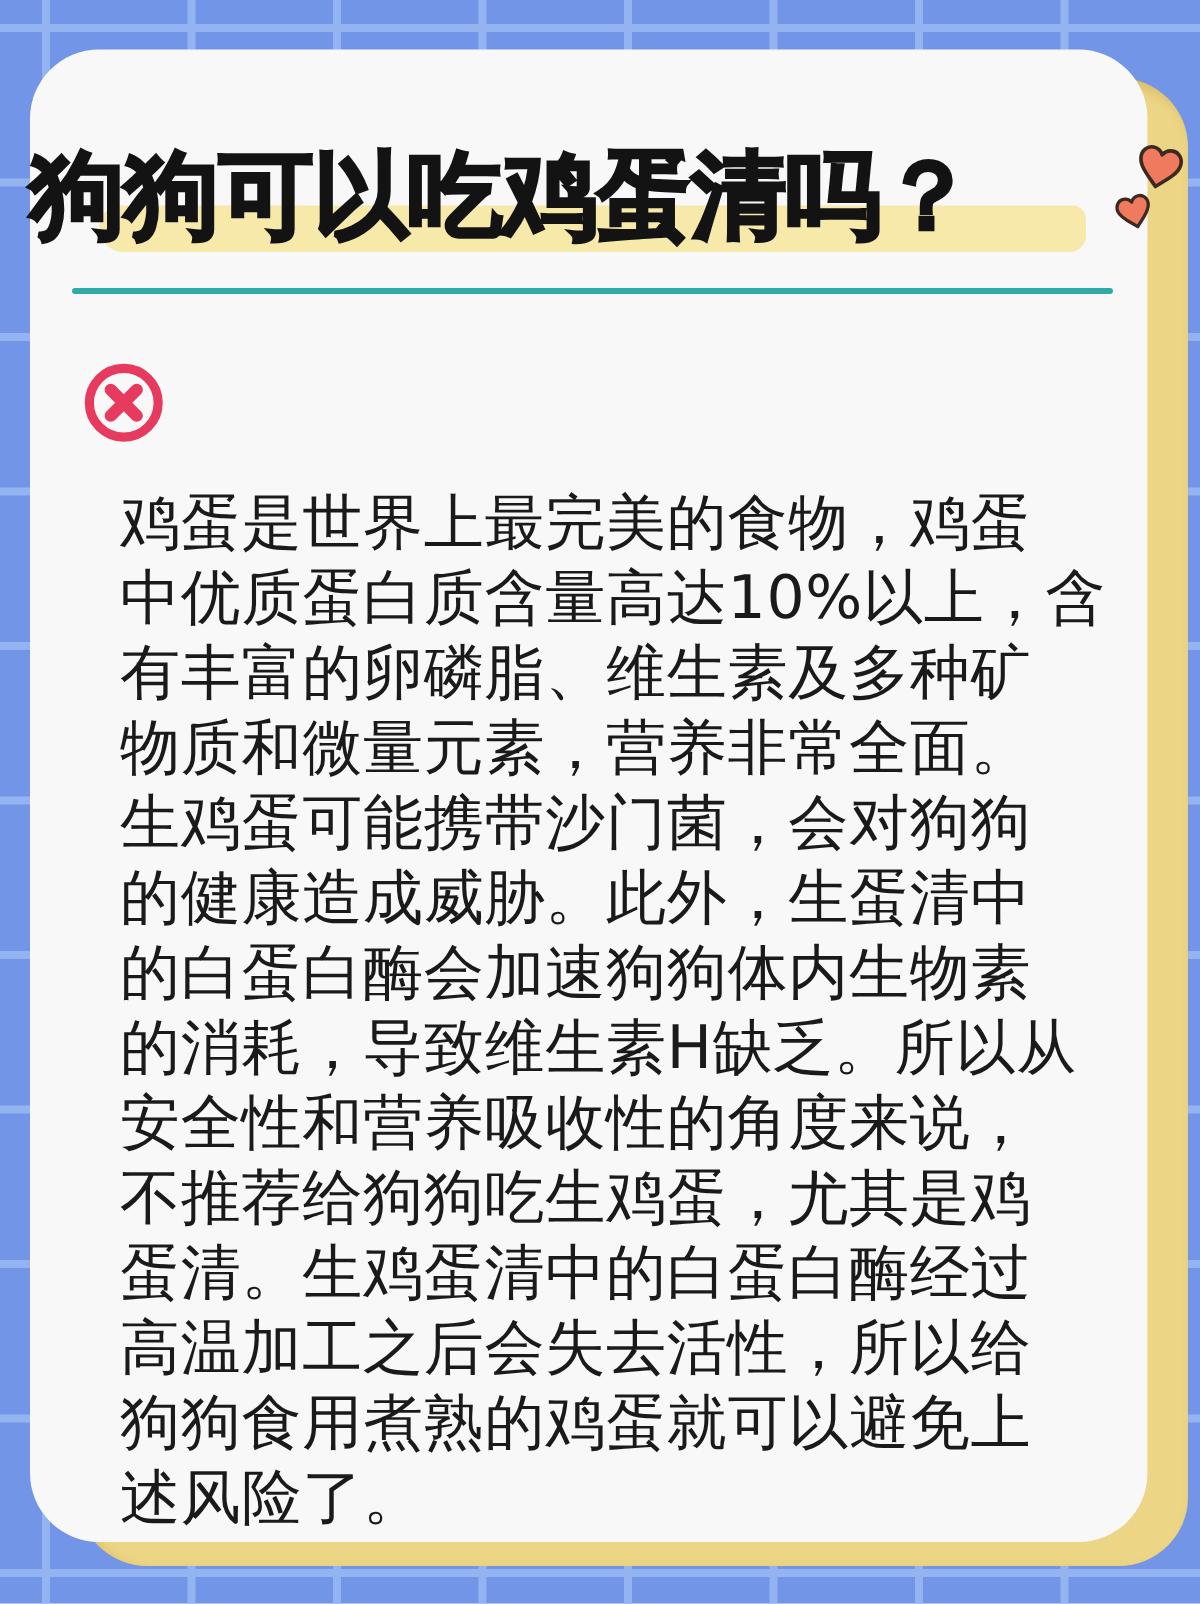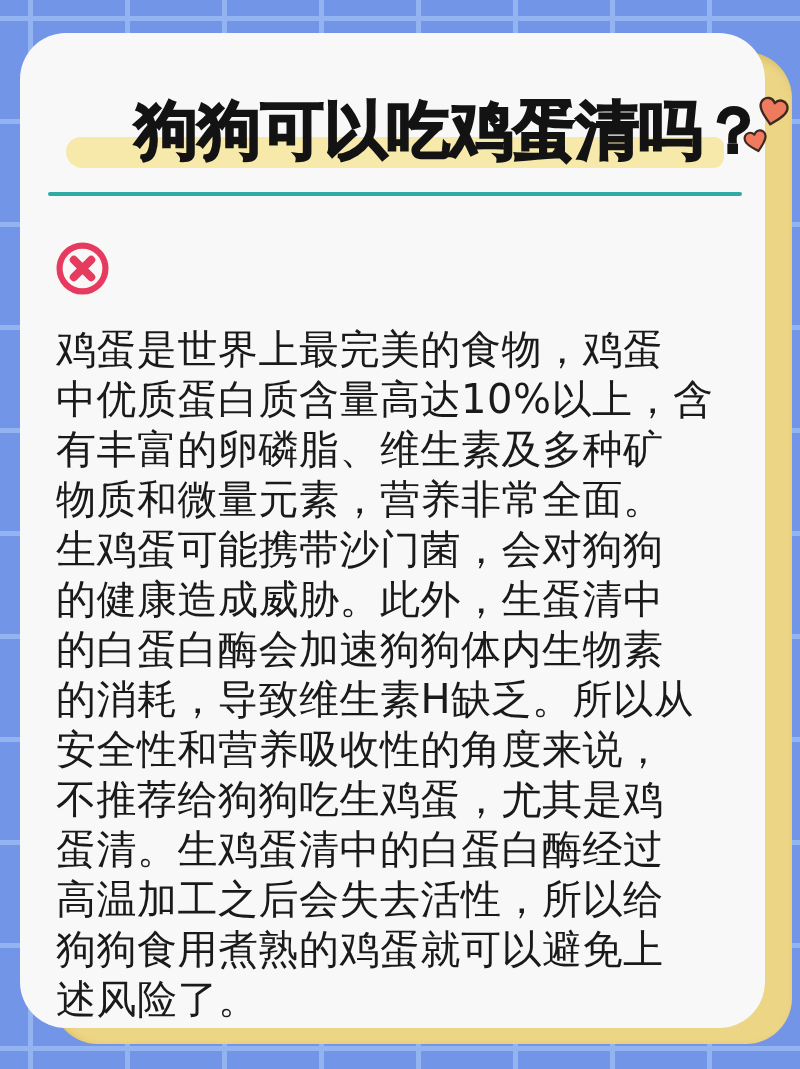--- a/index.html
+++ b/index.html
@@ -27,40 +27,40 @@
     background:var(--card-white,#f8f8f9);
     border-radius:46px;
   }
   .title-highlight{
     position:absolute;left:66px;top:137px;width:658px;height:31px;
     background:var(--title-highlight,#f7e9a9);
     border-radius:16px 10px 12px 18px;
   }
   .page-title{
     position:absolute;left:20px;top:88px;width:745px;
-    margin:0;text-align:right;white-space:nowrap;
+    margin:0;text-align:left;white-space:nowrap;
     font-size:63px;font-weight:900;letter-spacing:0px;
     color:var(--title-black,#131313);
     -webkit-text-stroke:2.2px var(--title-black,#131313);
   }
   .hearts{position:absolute;left:736px;top:90px;width:62px;height:70px;}
   .divider{
     position:absolute;left:48px;top:192px;width:694px;height:4px;
     background:var(--divider-teal,#2faaa4);border-radius:2px;
   }
   .verdict-icon{position:absolute;left:56px;top:242px;width:53px;height:53px;}
   .verdict-heading{
     position:absolute;left:126px;top:243px;margin:0;
     font-size:50px;font-weight:900;letter-spacing:2px;
     color:var(--title-black,#131313);
     -webkit-text-stroke:1.2px var(--title-black,#131313);
     white-space:nowrap;
   }
   .body-text{
-    position:absolute;left:56px;top:324px;width:670px;
+    position:absolute;left:80px;top:324px;width:670px;
     font-size:40px;line-height:50px;letter-spacing:0.5px;
     color:var(--body-text,#1a1a1a);
     white-space:pre-line;
   }
 </style>
 </head>
 <body>
 
 <div class="page">
 

